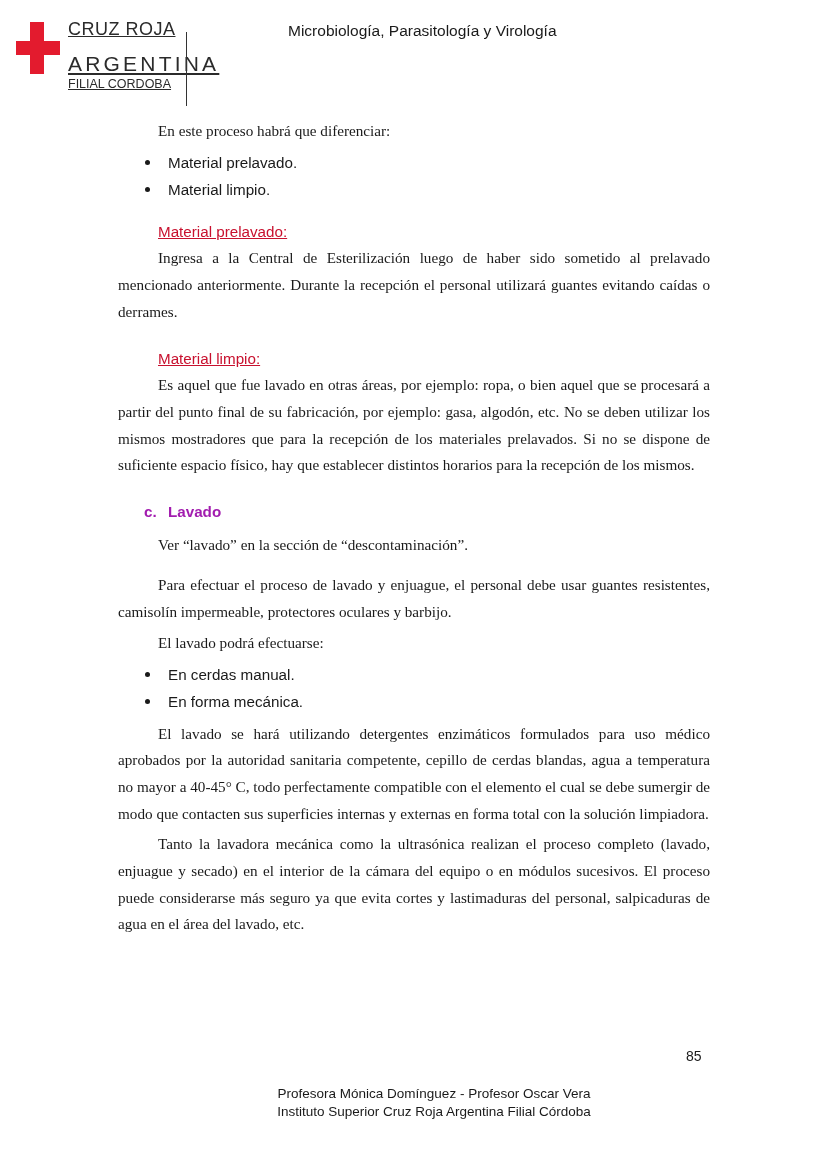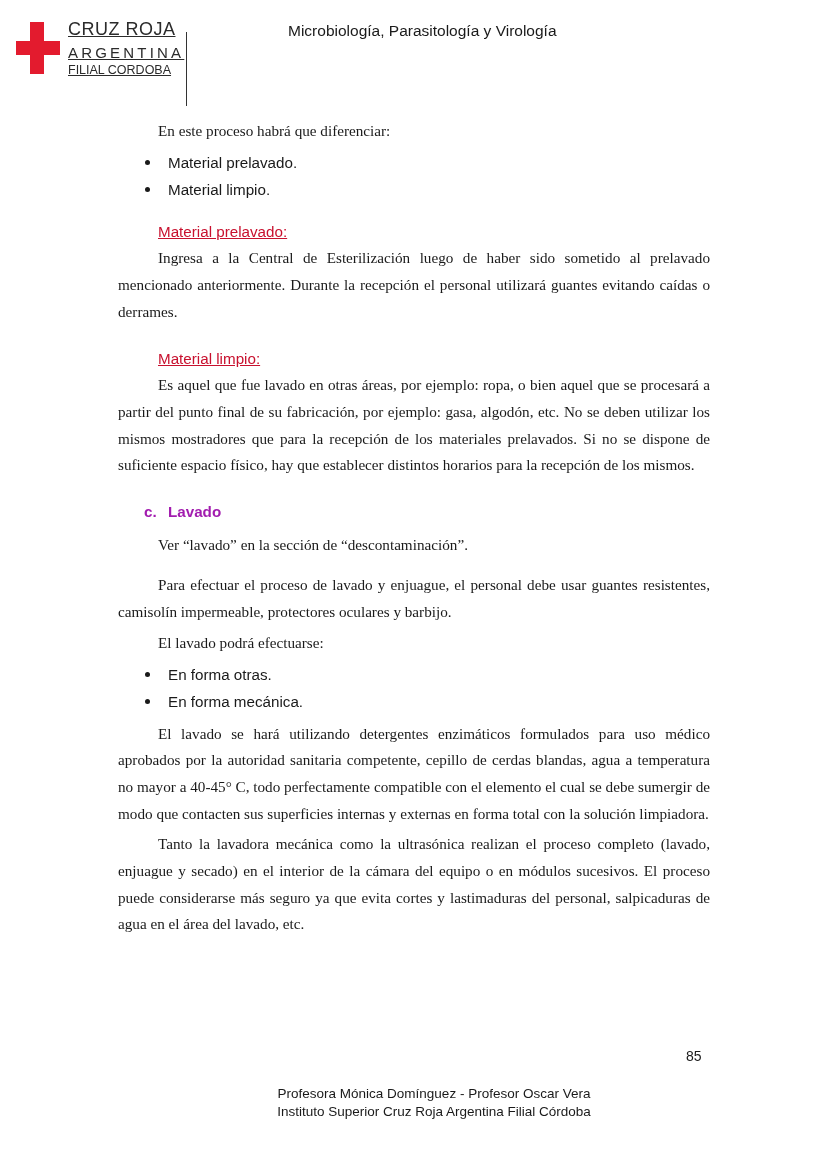--- a/index.html
+++ b/index.html
@@ -4,21 +4,21 @@
 <style>
   * { margin: 0; padding: 0; box-sizing: border-box; }
   html, body { width: 828px; height: 1170px; background: #ffffff; }
   body { position: relative; font-family: "Liberation Sans", sans-serif; color: #1a1a1a; overflow: hidden; }
 
   .logo { position: absolute; left: 14px; top: 18px; width: 170px; height: 72px; }
   .cross-v { position: absolute; left: 16px; top: 4px; width: 14px; height: 52px; background: #e31b2e; }
   .cross-h { position: absolute; left: 2px; top: 23px; width: 44px; height: 14px; background: #e31b2e; }
   .logo-text { position: absolute; left: 54px; top: 0; color: #2b2b2b; line-height: 1; text-decoration: underline; }
   .logo-l1 { font-size: 18px; letter-spacing: 0.5px; display: block; margin-top: 2px; }
-  .logo-l2 { font-size: 15px; letter-spacing: 3.2px; display: block; margin-top: 7px; }
+  .logo-l2 { font-size: 21px; letter-spacing: 3.2px; display: block; margin-top: 15px; }
   .logo-l3 { font-size: 12.5px; display: block; margin-top: 4px; }
   .logo-divider { position: absolute; left: 172px; top: 14px; width: 1px; height: 74px; background: #333; }
 
   .header-title { position: absolute; left: 288px; top: 22px; font-size: 15.5px; color: #1a1a1a; }
 
   .content { position: absolute; left: 118px; top: 118px; width: 592px; font-size: 15.2px; line-height: 26.7px; }
   .p { text-align: justify; font-family: Liberation Serif, serif; }
   .indent { text-indent: 40px; }
   .pad { padding-left: 40px; }
   .bullets { list-style: none; margin: 4px 0 6px 0; }
@@ -67,21 +67,21 @@
 
   <p class="section-heading"><span class="letter">c.</span><span>Lavado</span></p>
   <p class="p pad">Ver “lavado” en la sección de “descontaminación”.</p>
 
   <div class="gap-m"></div>
   <p class="p indent">Para efectuar el proceso de lavado y enjuague, el personal debe usar guantes resistentes, camisolín impermeable, protectores oculares y barbijo.</p>
 
   <div class="gap-s"></div>
   <p class="p pad">El lavado podrá efectuarse:</p>
   <ul class="bullets">
-    <li><span class="dot"></span><span>En forma otras.</span></li>
+    <li><span class="dot"></span><span>En cerdas manual.</span></li>
     <li><span class="dot"></span><span>En forma mecánica.</span></li>
   </ul>
 
   <p class="p indent">El lavado se hará utilizando detergentes enzimáticos formulados para uso médico aprobados por la autoridad sanitaria competente, cepillo de cerdas blandas, agua a temperatura no mayor a 40-45° C, todo perfectamente compatible con el elemento el cual se debe sumergir de modo que contacten sus superficies internas y externas en forma total con la solución limpiadora.</p>
   <div class="gap-s"></div>
   <p class="p indent">Tanto la lavadora mecánica como la ultrasónica realizan el proceso completo (lavado, enjuague y secado) en el interior de la cámara del equipo o en módulos sucesivos. El proceso puede considerarse más seguro ya que evita cortes y lastimaduras del personal, salpicaduras de agua en el área del lavado, etc.</p>
 </div>
 
 <div class="page-number">85</div>
 

